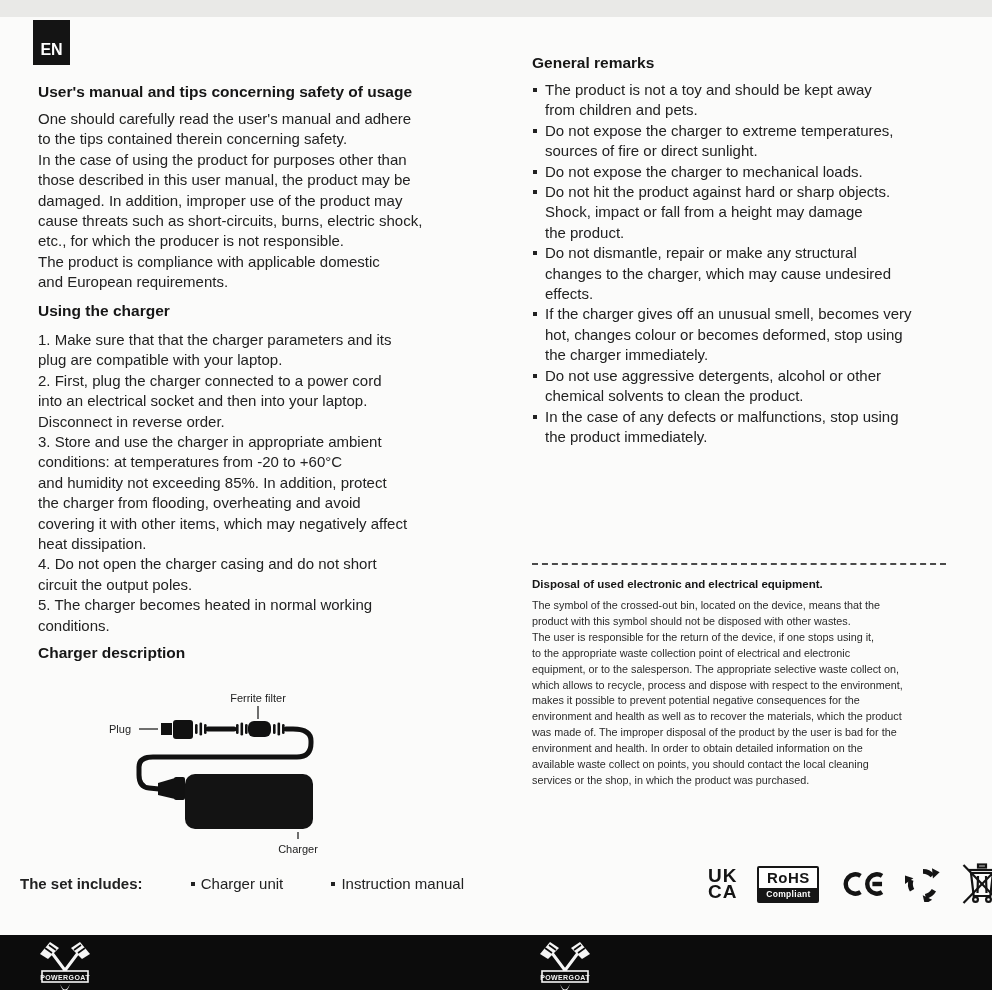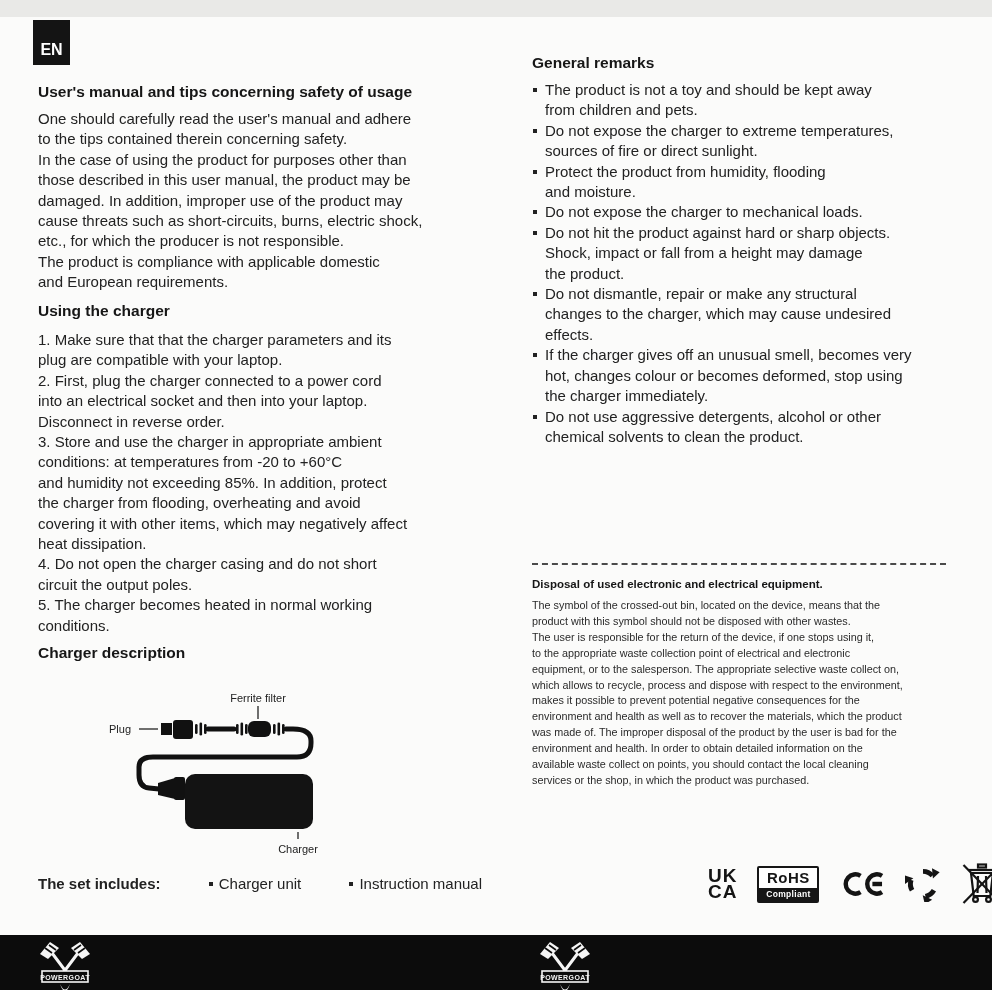--- a/index.html
+++ b/index.html
@@ -108,47 +108,47 @@
     <path d="M191,52 H198 Q216,52 216,64 V66 Q216,80 202,80 H58 Q44,80 44,90 V98 Q44,110 54,111 L64,112" stroke="#111" stroke-width="5" fill="none" stroke-linecap="round"></path>
 
     <polygon points="63,106 80,101 80,122 63,118" fill="#111"></polygon>
     <rect x="79" y="100" width="11" height="23" rx="2" fill="#111"></rect>
 
     <rect x="90" y="97" width="128" height="55" rx="10" fill="#131313"></rect>
     <line x1="203" y1="155" x2="203" y2="162" stroke="#222" stroke-width="1.3"></line>
     <text x="203" y="176" font-size="11" fill="#222" text-anchor="middle">Charger</text>
   </svg>
 
-  <div class="abs set-line" style="left:38px;top:858px;gap:48px;">
+  <div class="abs set-line" style="left:20px;top:858px;gap:48px;">
     <span class="lbl">The set includes:</span>
     <span><span class="sq"></span> <span>Charger unit</span></span>
     <span><span class="sq"></span> <span>Instruction manual</span></span>
   </div>
 
   <div class="abs col-right">
     <h2 class="doc abs" style="left:0;top:37px;">General remarks</h2>
     <ul class="bullets abs" style="left:0;top:63px;">
       <li>The product is not a toy and should be kept away
 from children and pets.</li>
       <li>Do not expose the charger to extreme temperatures,
 sources of fire or direct sunlight.</li>
-      <li>Protect the product from humidity, flooding
-and moisture.</li>
       <li>Do not expose the charger to mechanical loads.</li>
       <li>Do not hit the product against hard or sharp objects.
 Shock, impact or fall from a height may damage
 the product.</li>
       <li>Do not dismantle, repair or make any structural
 changes to the charger, which may cause undesired
 effects.</li>
       <li>If the charger gives off an unusual smell, becomes very
 hot, changes colour or becomes deformed, stop using
 the charger immediately.</li>
       <li>Do not use aggressive detergents, alcohol or other
 chemical solvents to clean the product.</li>
+      <li>In the case of any defects or malfunctions, stop using
+the product immediately.</li>
     </ul>
 
     <div class="divider abs" style="left:0;top:546px;"></div>
 
     <div class="disposal-h abs" style="left:0;top:561px;">Disposal of used electronic and electrical equipment.</div>
     <div class="disposal-b abs" style="left:0;top:581px;">The symbol of the crossed-out bin, located on the device, means that the
 product with this symbol should not be disposed with other wastes.
 The user is responsible for the return of the device, if one stops using it,
 to the appropriate waste collection point of electrical and electronic
 equipment, or to the salesperson. The appropriate selective waste collect on,

